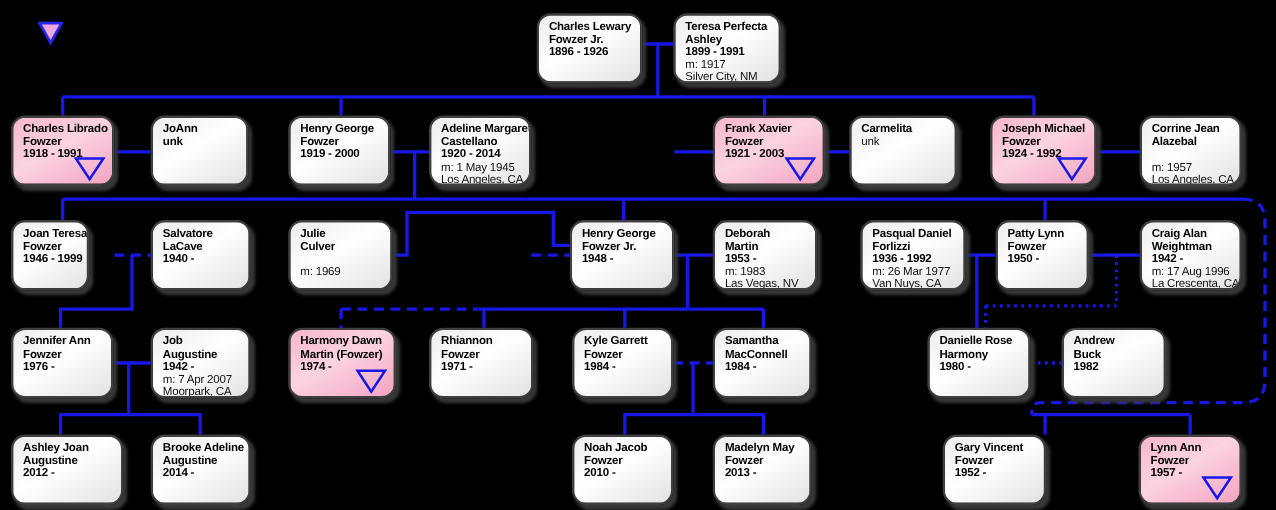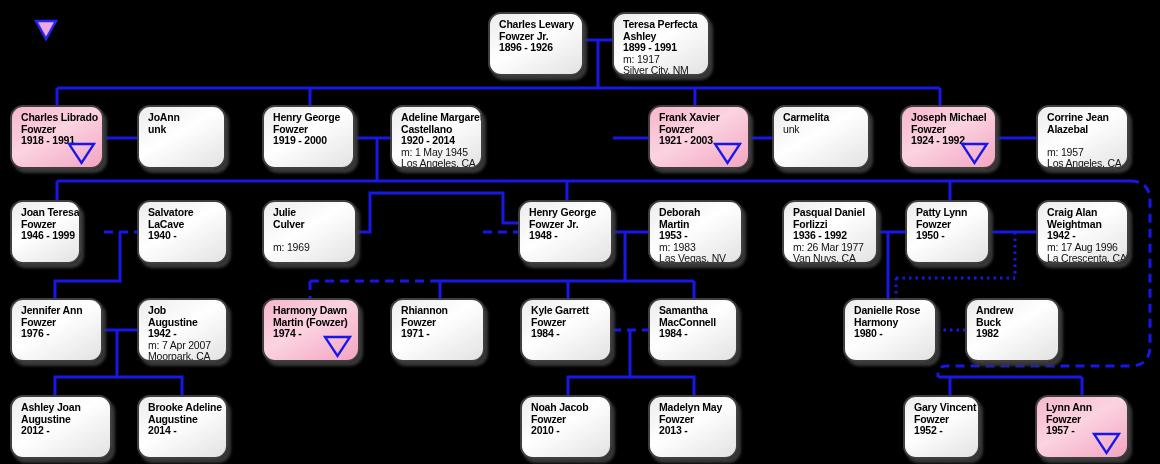--- a/index.html
+++ b/index.html
@@ -229,21 +229,21 @@
   <div class="box" style="left:520px;top:395px;width:92px">
     <div class="pname">Noah Jacob
 Fowzer</div>
     <div class="pdates">2010 -</div>
   </div>
   <div class="box" style="left:648px;top:395px;width:90px">
     <div class="pname">Madelyn May
 Fowzer</div>
     <div class="pdates">2013 -</div>
   </div>
-  <div class="box" style="left:903px;top:395px;width:77px">
+  <div class="box" style="left:857px;top:395px;width:94px">
     <div class="pname">Gary Vincent
 Fowzer</div>
     <div class="pdates">1952 -</div>
   </div>
   <div class="box pink" style="left:1035px;top:395px;width:94px">
     <div class="pname">Lynn Ann
 Fowzer</div>
     <div class="pdates">1957 -</div>
     <span class="tri"><svg width="30" height="23">
           <polygon points="2,2 27,2 14.5,21" fill="none" stroke="#1717e8" stroke-width="2.3"></polygon>

